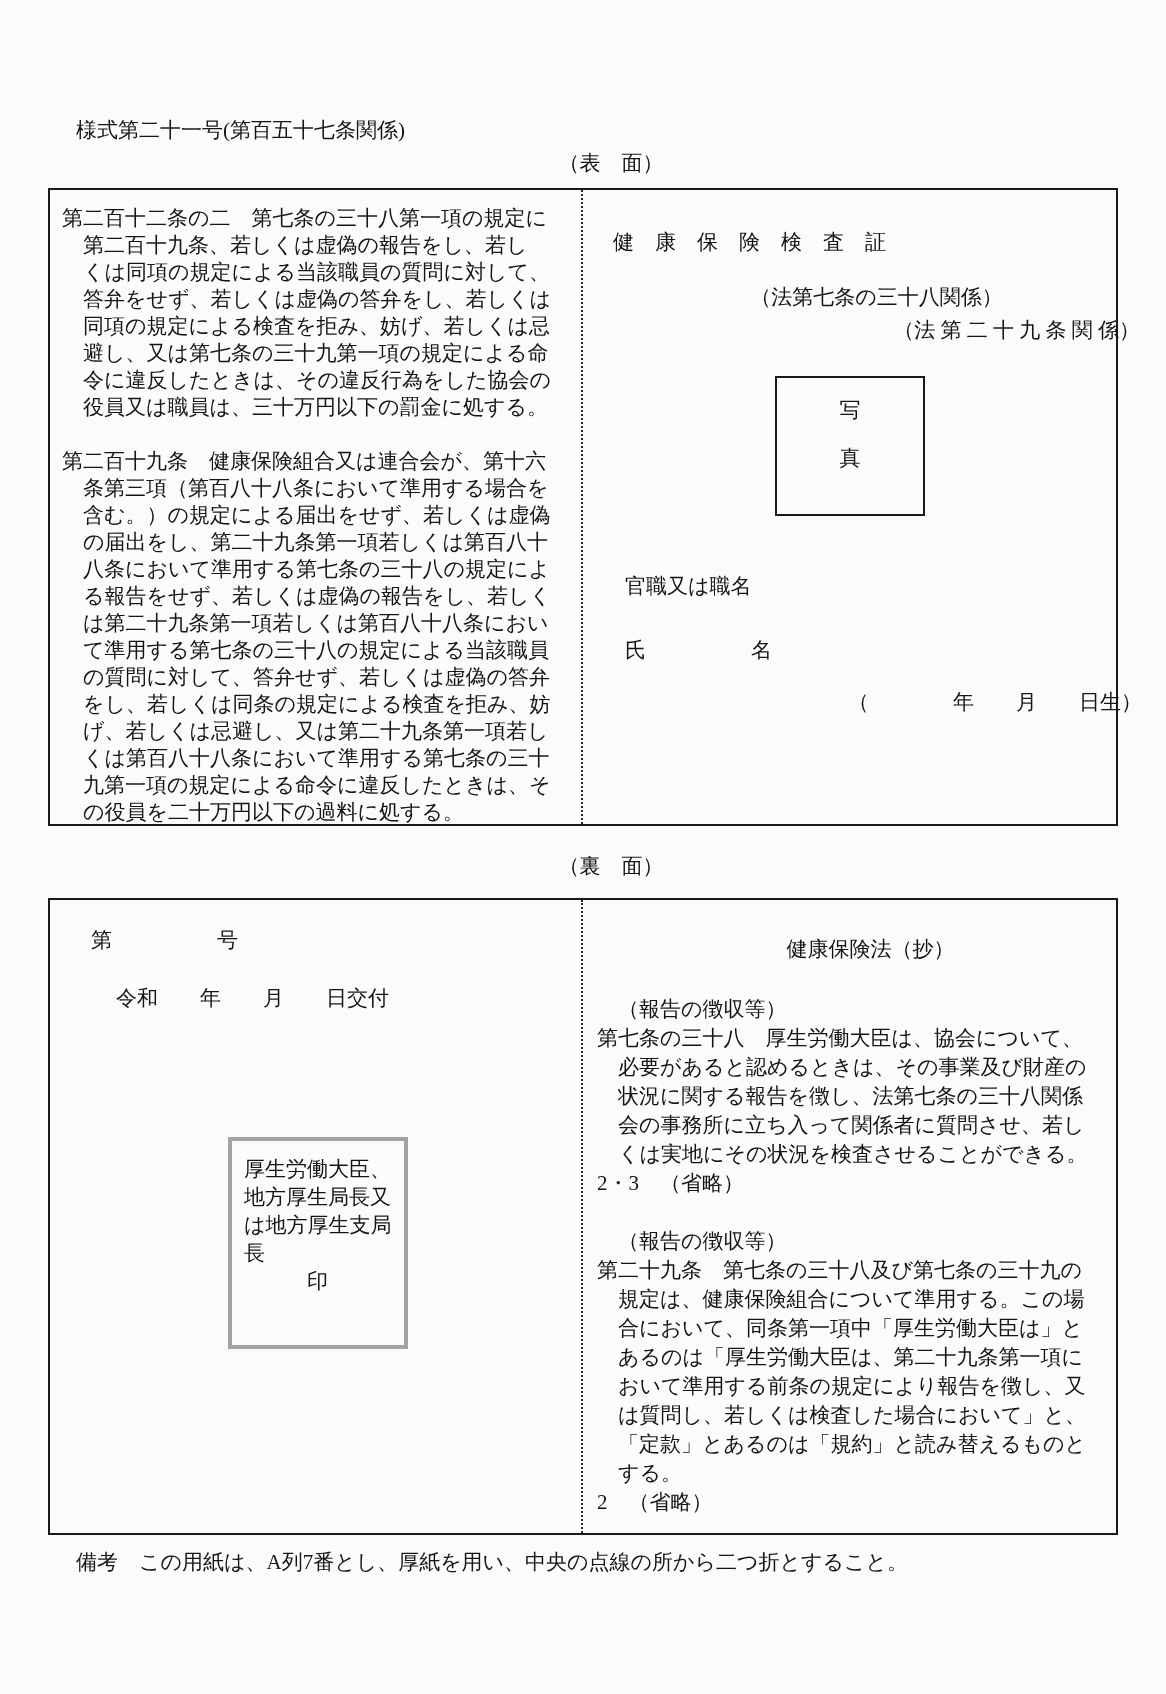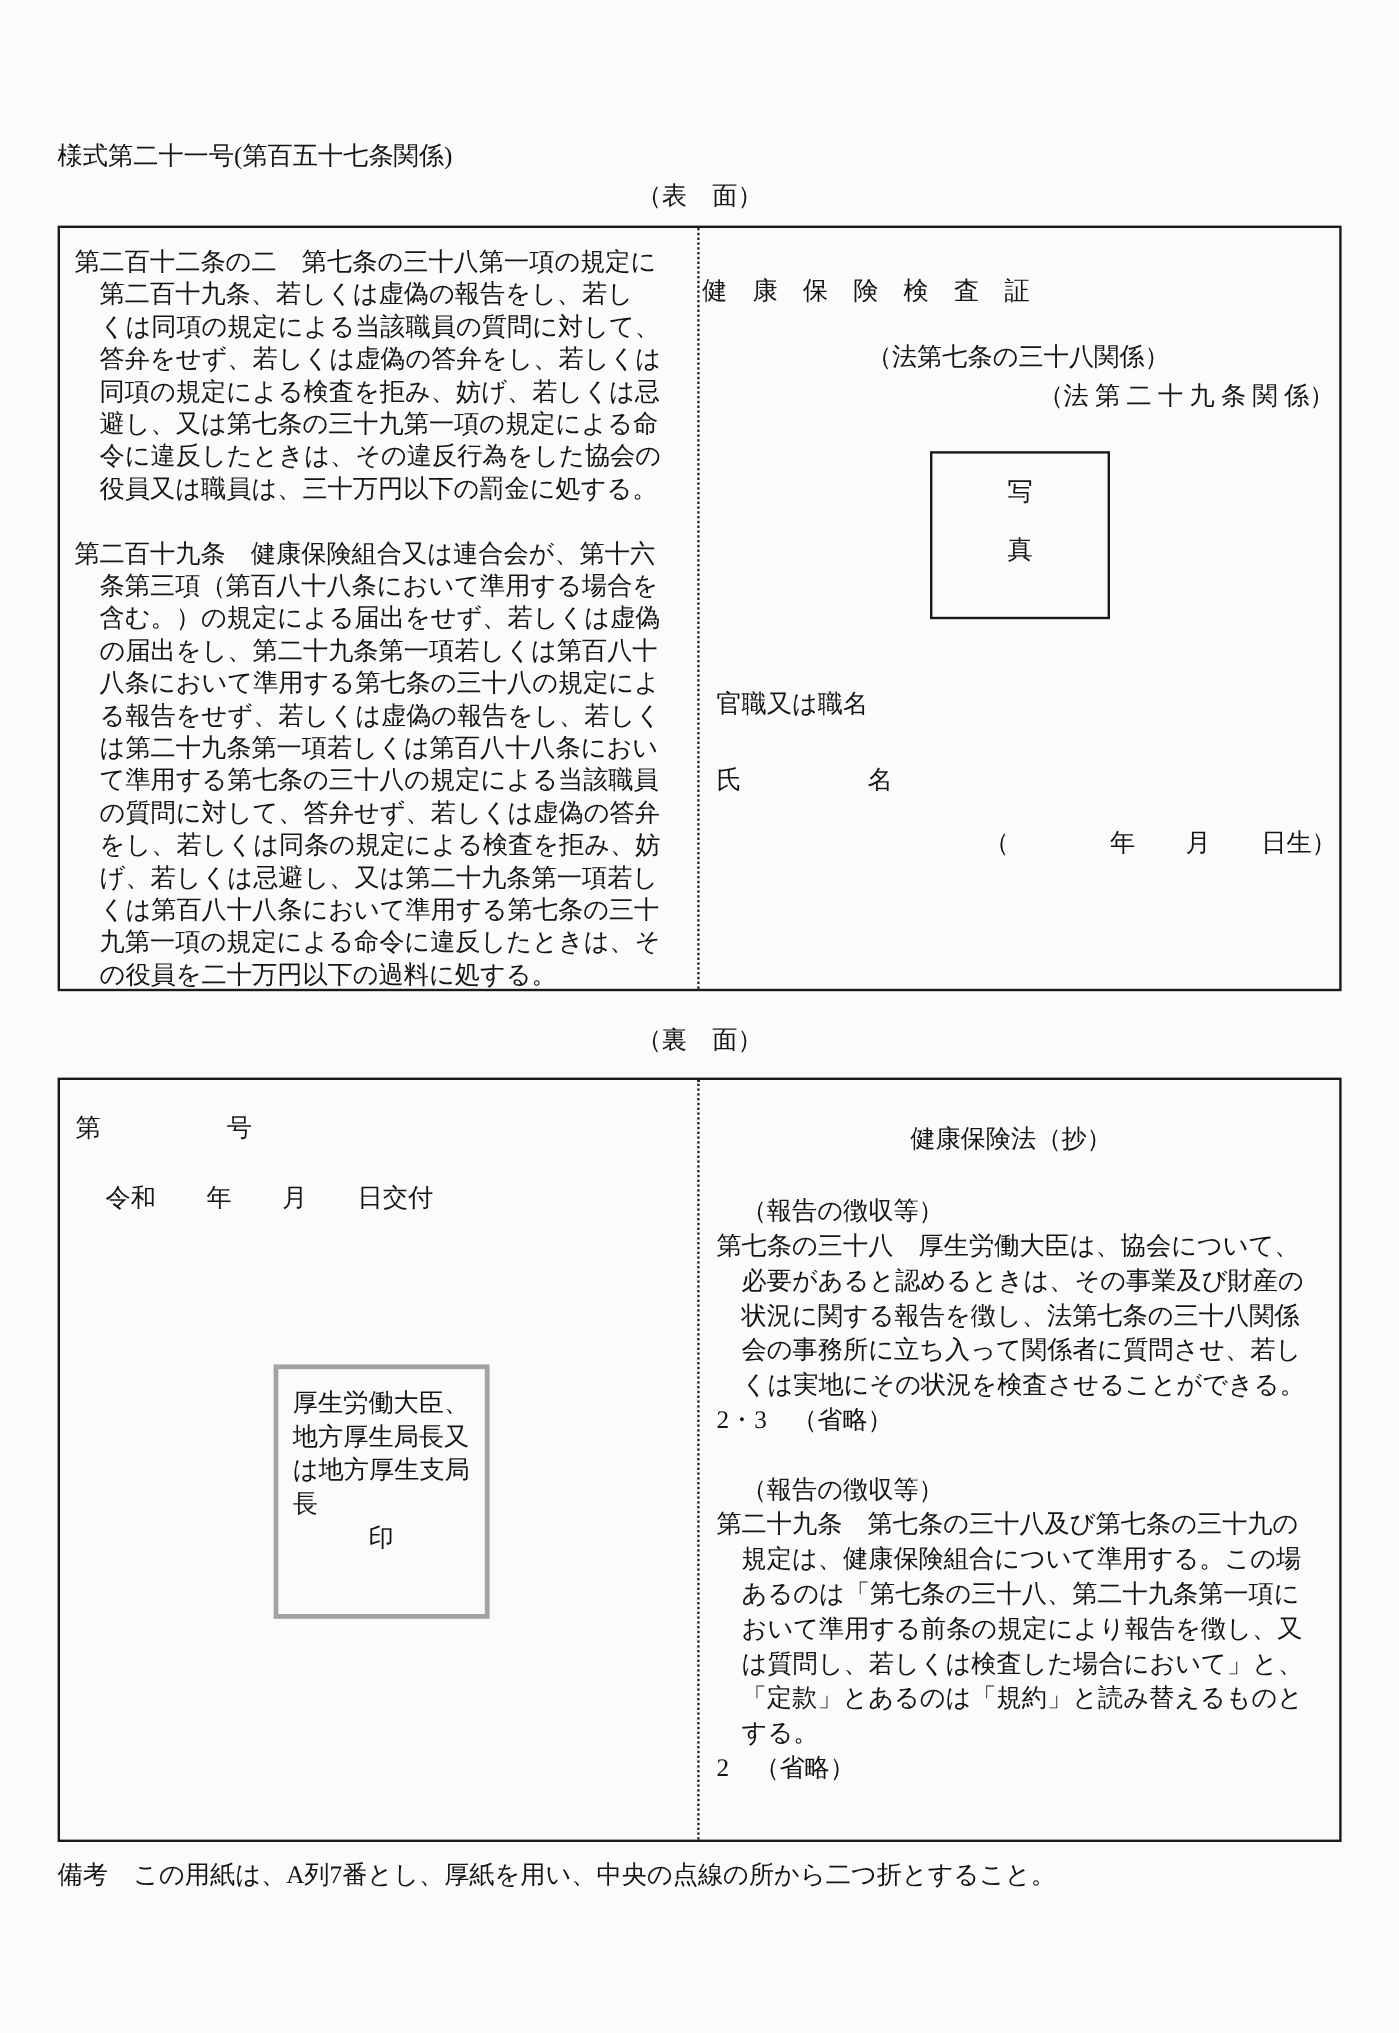--- a/index.html
+++ b/index.html
@@ -3,21 +3,21 @@
 <meta charset="utf-8">
 <style>
   html,body{margin:0;padding:0;}
   body{
     width:1166px;height:1694px;position:relative;
     background:#fbfbfb;color:#141414;
     font-family:"Liberation Serif","DejaVu Serif",serif;
     font-size:21px;
   }
   .abs{position:absolute;}
-  .pre{white-space:pre;}
+  .pre{white-space:pre;margin-left:28px;}
   .form-number{left:48px;top:116px;}
   .side-label{left:48px;width:1070px;text-align:center;}
   .front-label{top:149px;}
   .back-label{top:852px;}
   .sheet{
     left:48px;width:1070px;border:2px solid #1a1a1a;box-sizing:border-box;
   }
   .front-sheet{top:188px;height:638px;}
   .back-sheet{top:898px;height:637px;}
   .fold-line{left:531px;top:0;height:100%;width:0;border-left:2px dotted #2a2a2a;}
@@ -117,21 +117,22 @@
       <div class="line">第七条の三十八　厚生労働大臣は、協会について、</div>
       <div class="line">　必要があると認めるときは、その事業及び財産の</div>
       <div class="line">　状況に関する報告を徴し、法第七条の三十八関係</div>
       <div class="line">　会の事務所に立ち入って関係者に質問させ、若し</div>
       <div class="line">　くは実地にその状況を検査させることができる。</div>
       <div class="line">2・3　（省略）</div>
       <div class="line"></div>
       <div class="line">　（報告の徴収等）</div>
       <div class="line">第二十九条　第七条の三十八及び第七条の三十九の</div>
       <div class="line">　規定は、健康保険組合について準用する。この場</div>
-      <div class="line">　あるのは「第七条の三十八、第二十九条第一項に</div>
+      <div class="line">　合において、同条第一項中「厚生労働大臣は」と</div>
+      <div class="line">　あるのは「厚生労働大臣は、第二十九条第一項に</div>
       <div class="line">　おいて準用する前条の規定により報告を徴し、又</div>
       <div class="line">　は質問し、若しくは検査した場合において」と、</div>
       <div class="line">　「定款」とあるのは「規約」と読み替えるものと</div>
       <div class="line">　する。</div>
       <div class="line">2　（省略）</div>
     </div>
 </div>
 
 <div class="abs remarks pre">備考　この用紙は、A列7番とし、厚紙を用い、中央の点線の所から二つ折とすること。</div>
 

